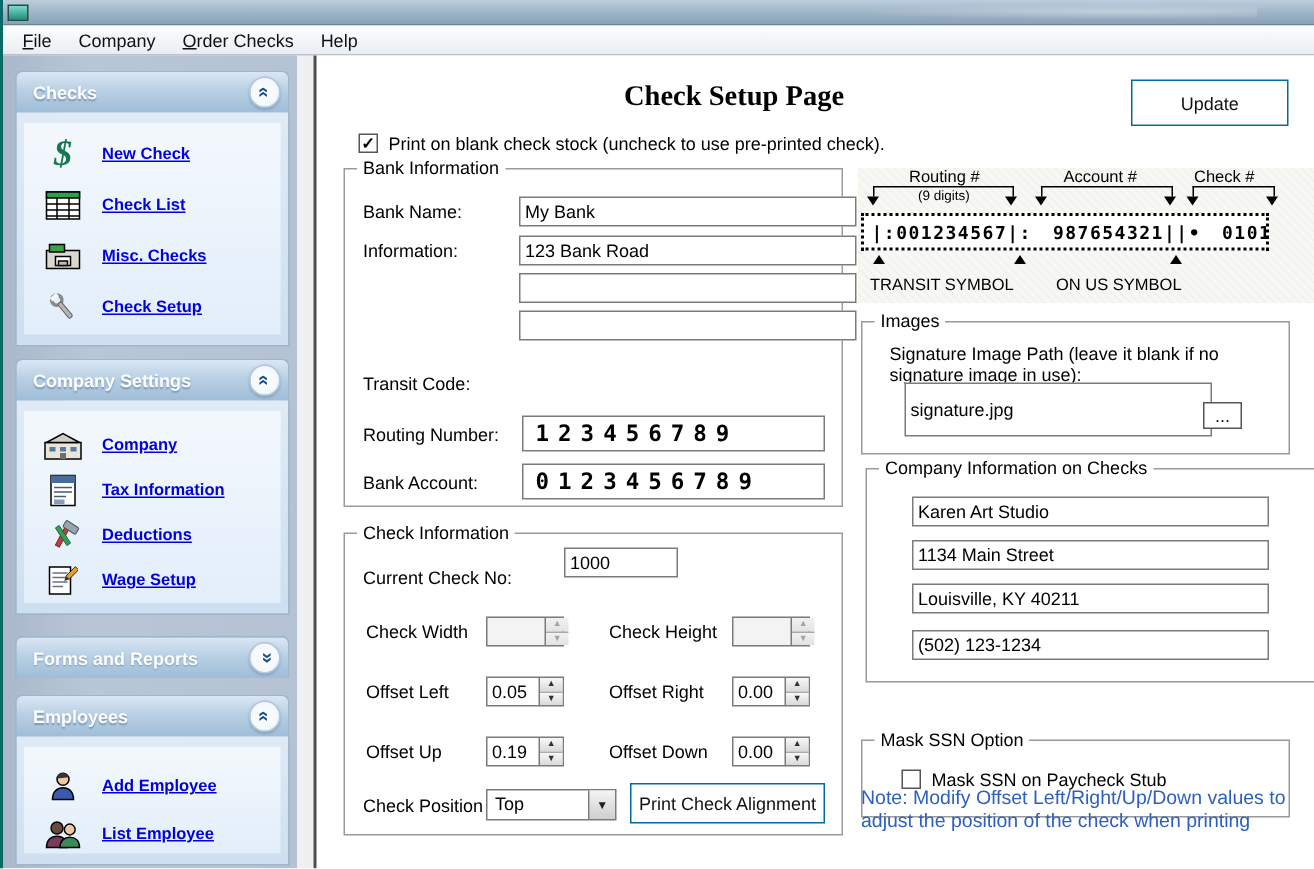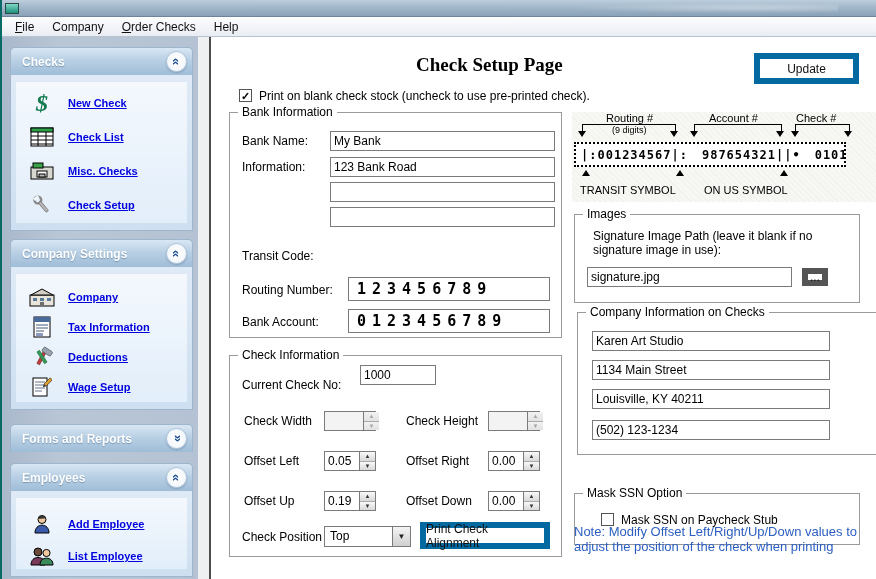--- a/index.html
+++ b/index.html
@@ -40,30 +40,30 @@
     background:linear-gradient(180deg,#dfeaf6,#cddff0);padding:7px 5px;box-sizing:border-box;}
   .items-box{background:linear-gradient(180deg,#f4f8fd,#e2eefa);height:100%;box-sizing:border-box;padding-top:4px;}
   .side-item{display:flex;align-items:center;cursor:pointer;}
   .icon-cell{width:52px;display:flex;justify-content:center;align-items:center;flex:none;}
   .side-link{font-size:11px;font-weight:bold;color:#0000dd;text-decoration:underline;cursor:pointer;}
   .dollar-glyph{font-family:"Liberation Serif",serif;font-style:italic;font-weight:bold;font-size:24px;color:#14794e;line-height:22px;}
 
   
   .main{position:absolute;left:207px;top:37px;right:0;bottom:0;background:#fff;border-left:2px solid #4d4d4d;}
   .page-title{position:absolute;left:205px;top:17px;font-family:"Liberation Serif",serif;font-weight:bold;font-size:19px;color:#000;}
-  .btn{position:absolute;background:#fff;border:6px solid #0369a1;display:flex;align-items:center;justify-content:center;
+  .btn{position:absolute;background:#fff;border:1px solid #0369a1;display:flex;align-items:center;justify-content:center;
     font-size:12px;color:#111;cursor:pointer;box-sizing:border-box;}
   .chk{position:absolute;width:13px;height:13px;border:1px solid #555;background:#fff;
     font-size:11px;line-height:12px;text-align:center;font-weight:bold;color:#000;cursor:pointer;box-sizing:border-box;}
   .lbl{position:absolute;font-size:12px;color:#000;white-space:nowrap;}
   .group{position:absolute;border:1px solid #9a9a9a;box-sizing:border-box;}
   .group-title{position:absolute;top:-8px;left:8px;background:#fff;padding:0 4px;font-size:12px;color:#000;white-space:nowrap;}
   .tb{position:absolute;border:1px solid #7b7b7b;background:#fff;font-family:"Liberation Sans",sans-serif;
     font-size:12px;color:#000;padding:1px 3px;box-sizing:border-box;}
-  input.tb{outline:none;}
+  input.tb{outline:none;margin-left:16px;}
   .micr-digits{font-family:"DejaVu Sans Mono",monospace;font-weight:bold;font-size:15px;letter-spacing:6px;
     display:flex;align-items:center;padding-left:8px;}
   .spin{position:absolute;height:20px;border:1px solid #7b7b7b;background:#fff;display:flex;box-sizing:border-box;}
   .spin .val{flex:1;border:none;outline:none;font-size:12px;padding:0 3px;min-width:0;background:transparent;font-family:"Liberation Sans",sans-serif;}
   .spin .btns{width:15px;border-left:1px solid #7b7b7b;display:flex;flex-direction:column;flex:none;}
   .spin .sb{flex:1;background:linear-gradient(180deg,#f8f8f8,#d9d9d9);font-size:6px;color:#333;
     display:flex;align-items:center;justify-content:center;cursor:pointer;}
   .spin .sb:first-child{border-bottom:1px solid #aaa;}
   .spin.disabled{background:#f3f3f3;gap:32px;}
   .spin.disabled .val{color:#9c9c9c;}
@@ -390,21 +390,21 @@
       <span class="tri-u" style="left:104px;top:58px;"></span>
       <span class="tri-u" style="left:208px;top:58px;"></span>
       <span class="caption" style="left:8px;top:72px;">TRANSIT SYMBOL</span>
       <span class="caption" style="left:132px;top:72px;">ON US SYMBOL</span>
     </div>
 
     <div class="group" style="left:363px;top:177px;width:286px;height:89px;">
       <span class="group-title">Images</span>
       <div class="lbl" style="left:18px;top:14px;">Signature Image Path (leave it blank if no</div>
       <div class="lbl" style="left:18px;top:28px;">signature image in use):</div>
-      <input class="tb" style="left: 12px; top: 52px; width: 205px; height: 20px;" value="signature.jpg">
+      <input class="tb" style="left: 12px; top: 40px; width: 205px; height: 36px;" value="signature.jpg">
       <div class="btn" style="left:227px;top:53px;width:26px;height:18px;border-color:#555;">...</div>
     </div>
 
     <div class="group" style="left:366px;top:275px;width:340px;height:143px;">
       <span class="group-title">Company Information on Checks</span>
       <input class="tb" style="left: 14px; top: 18px; width: 238px; height: 20px;" value="Karen Art Studio">
       <input class="tb" style="left: 14px; top: 47px; width: 238px; height: 20px;" value="1134 Main Street">
       <input class="tb" style="left: 14px; top: 76px; width: 238px; height: 20px;" value="Louisville, KY 40211">
       <input class="tb" style="left: 14px; top: 107px; width: 238px; height: 20px;" value="(502) 123-1234">
     </div>

